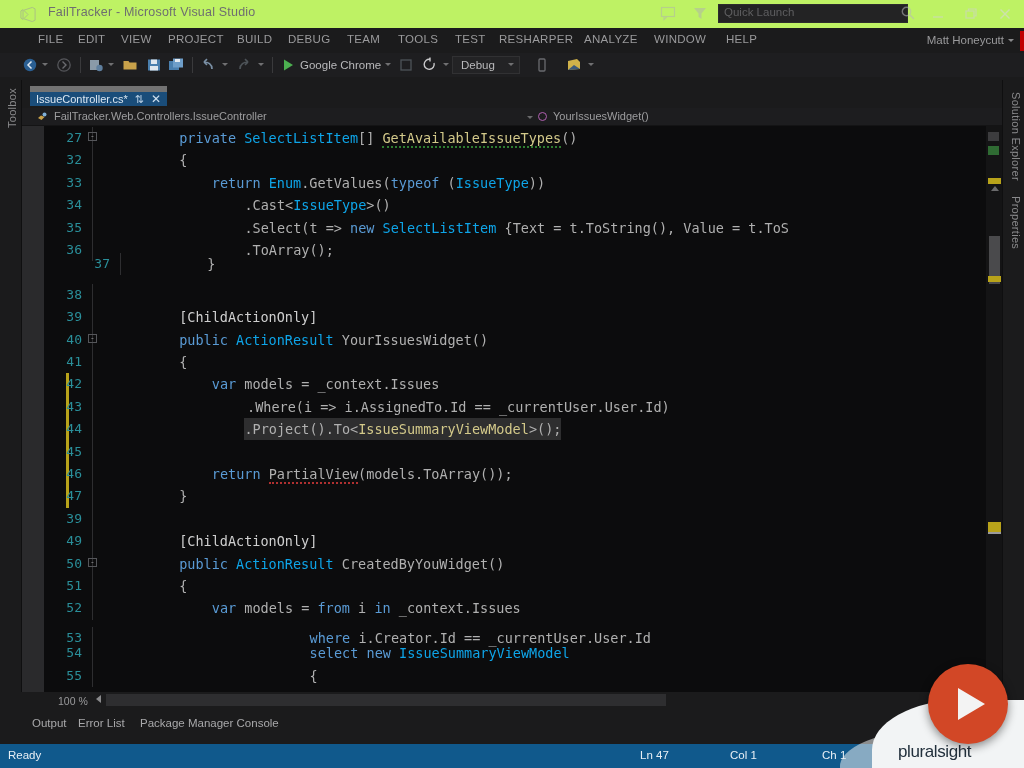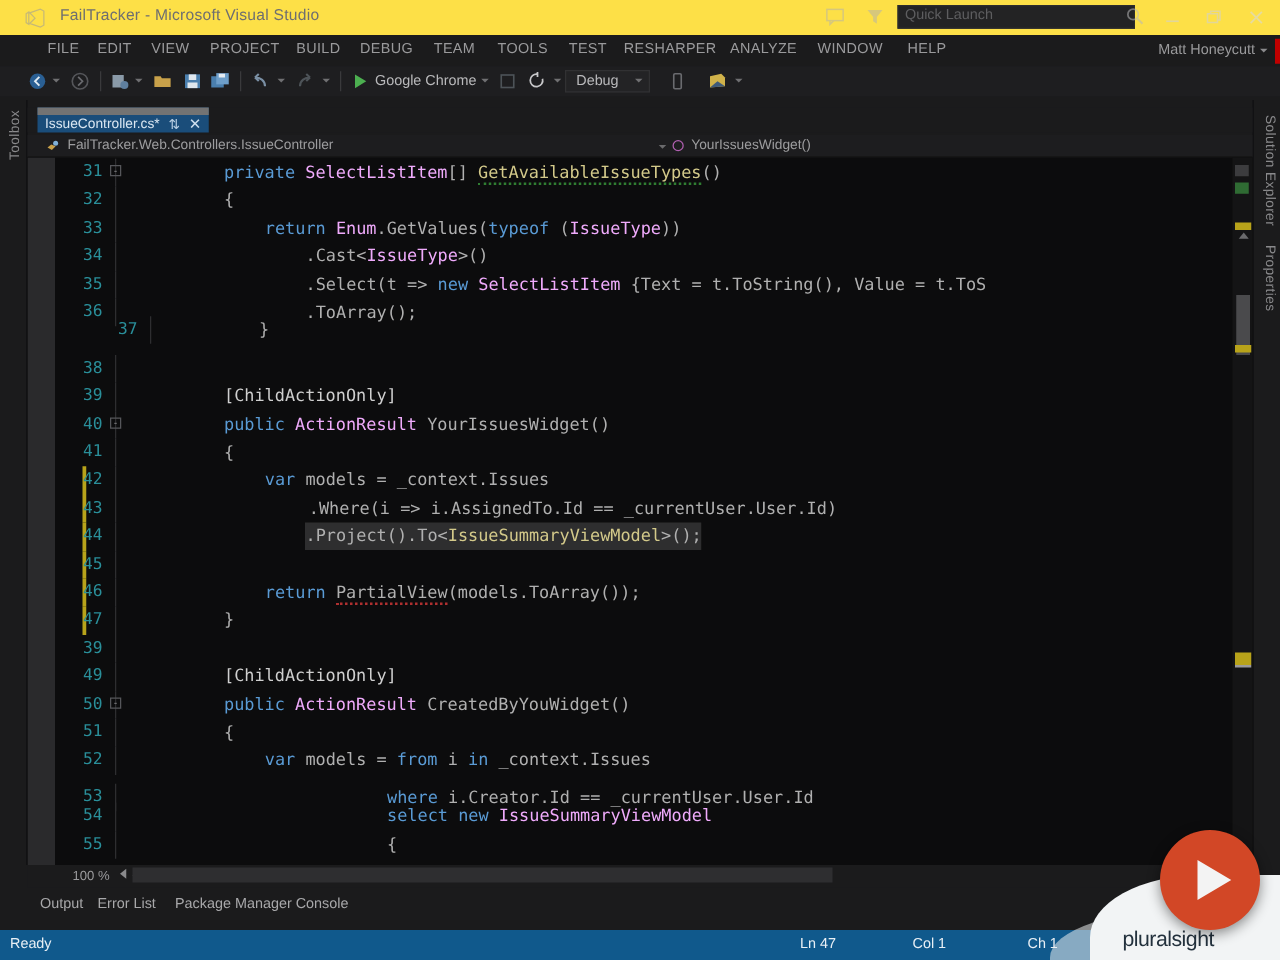--- a/index.html
+++ b/index.html
@@ -5,21 +5,21 @@
   * { margin:0; padding:0; box-sizing:border-box; }
   html,body { width:1024px; height:768px; overflow:hidden; background:#1e1e1e; }
   body {
     font-family:"Liberation Sans", sans-serif;
     color:#d0d0d0;
     -webkit-font-smoothing:antialiased;
   }
   #app { position:relative; width:1024px; height:768px; background:#1b1b1c; }
 
   
-  .titlebar { position:absolute; left:0; top:0; width:1024px; height:28px; background:#fde047; }
+  .titlebar { position:absolute; left:0; top:0; width:1024px; height:28px; background:#bef264; }
   .vs-logo { position:absolute; left:18px; top:6px; width:20px; height:17px; opacity:.55; }
   .title-text { position:absolute; left:48px; top:5px; font-size:12.5px; color:#6e6e70; letter-spacing:.2px; white-space:nowrap; }
   .tb-icon { position:absolute; top:5px; opacity:.5; }
   .feedback-icon { left:660px; }
   .filter-icon { left:692px; }
   .ql-box { position:absolute; left:718px; top:4px; width:190px; height:19px; background:#232324; border:1px solid #2c2c2d; }
   .ql-text { position:absolute; left:724px; top:6px; font-size:11.5px; color:#5e5e60; }
   .ql-search { position:absolute; left:900px; top:5px; opacity:.55; }
   .win-btn { position:absolute; top:6px; width:16px; height:16px; opacity:.6; }
   .wb-min { left:930px; } .wb-max { left:963px; } .wb-close { left:997px; }
@@ -80,21 +80,21 @@
   .ln-fold { position:absolute; left:44px; top:5px; width:9px; height:9px; border:1px solid #55565a; color:#8a8a8c;
              font-size:8px; line-height:7px; text-align:center; }
   .ln-vert { position:absolute; left:48px; top:0; width:1px; height:22.4px; background:#2e2e30; }
   .ln-change { position:absolute; left:22px; top:0; width:3px; height:22.4px; background:#b8a31a; }
   .ln-text { position:absolute; left:70px; top:0; line-height:22px; white-space:pre; }
   .ln-text.sel { background:#2e2e2f; }
   .sq { border-bottom:2px dotted #2f7d32; }
   .sqr { border-bottom:2px dotted #b03030; }
   
   .kw  { color:#5a9bd5; }
-  .typ { color:#f0abfc; }
+  .typ { color:#0ea5e9; }
   .cls { color:#d3c98a; }
   .pun { color:#b0b0b0; }
   .attr{ color:#cfcfcf; }
 
   
   .ed-scroll { position:absolute; right:0; top:0; width:16px; height:566px; background:#141415; }
   .ed-thumb { position:absolute; right:2px; top:110px; width:11px; height:48px; background:#4a4a4c; }
   .mk { position:absolute; right:1px; width:13px; height:6px; }
   .ed-topicons { position:absolute; right:0; top:2px; width:16px; }
   .ed-uparrow { position:absolute; right:3px; top:60px; width:0;height:0;
@@ -275,21 +275,21 @@
     <div class="nav-left">FailTracker.Web.Controllers.IssueController</div>
     <div class="nav-caret"></div>
     <div class="nav-mico"></div>
     <div class="nav-right">YourIssuesWidget()</div>
   </div>
 
   <div class="editor">
     <div class="ed-leftband"></div>
     <div class="code-area" id="code-area">
         <div class="ln-row" style="top: 1px;">
-          <div class="ln-num">31</div>
+          <div class="ln-num">27</div>
           <div class="ln-vert"></div>
           <div class="ln-fold">-</div>
           <div class="ln-text" style="left: 135.2px;"><span class="kw">private </span><span class="typ">SelectListItem</span><span class="pun">[] </span><span class="cls sq">GetAvailableIssueTypes</span><span class="pun">()</span></div>
         </div>
         <div class="ln-row" style="top: 23.4px;">
           <div class="ln-num">32</div>
           <div class="ln-vert"></div>
           <div class="ln-text" style="left: 135.2px;"><span class="pun">{</span></div>
         </div>
         <div class="ln-row" style="top: 45.8px;">

